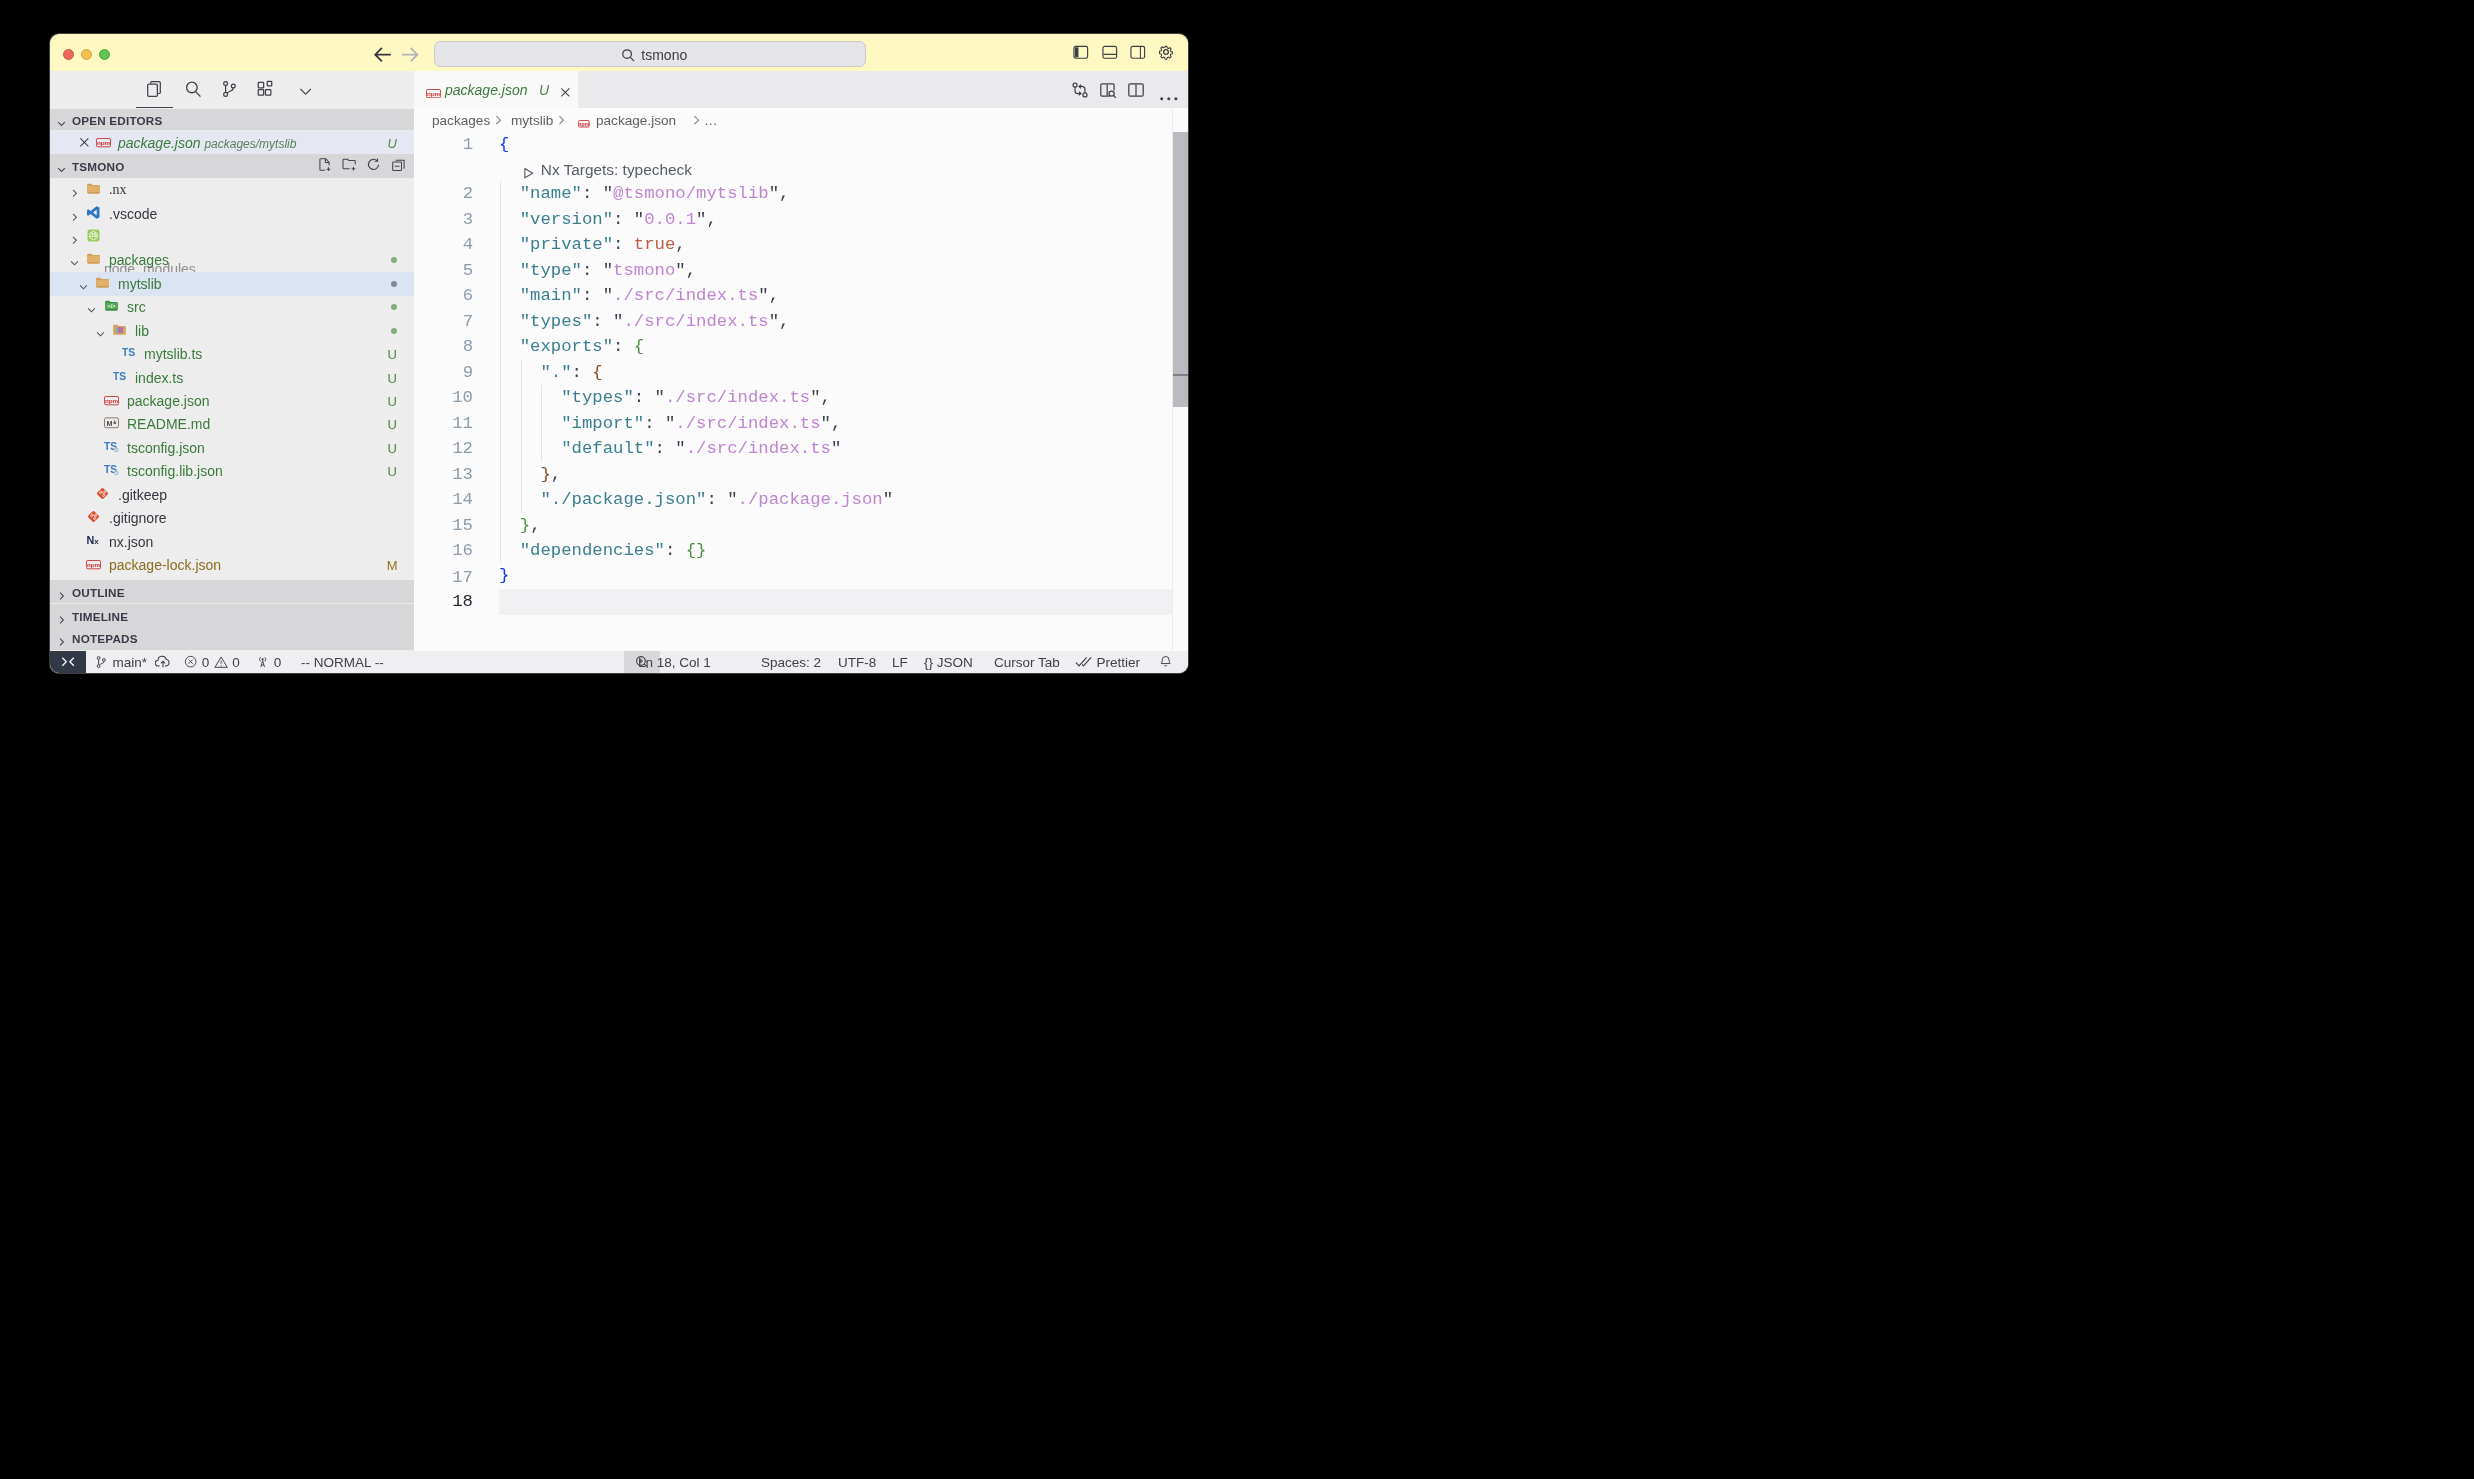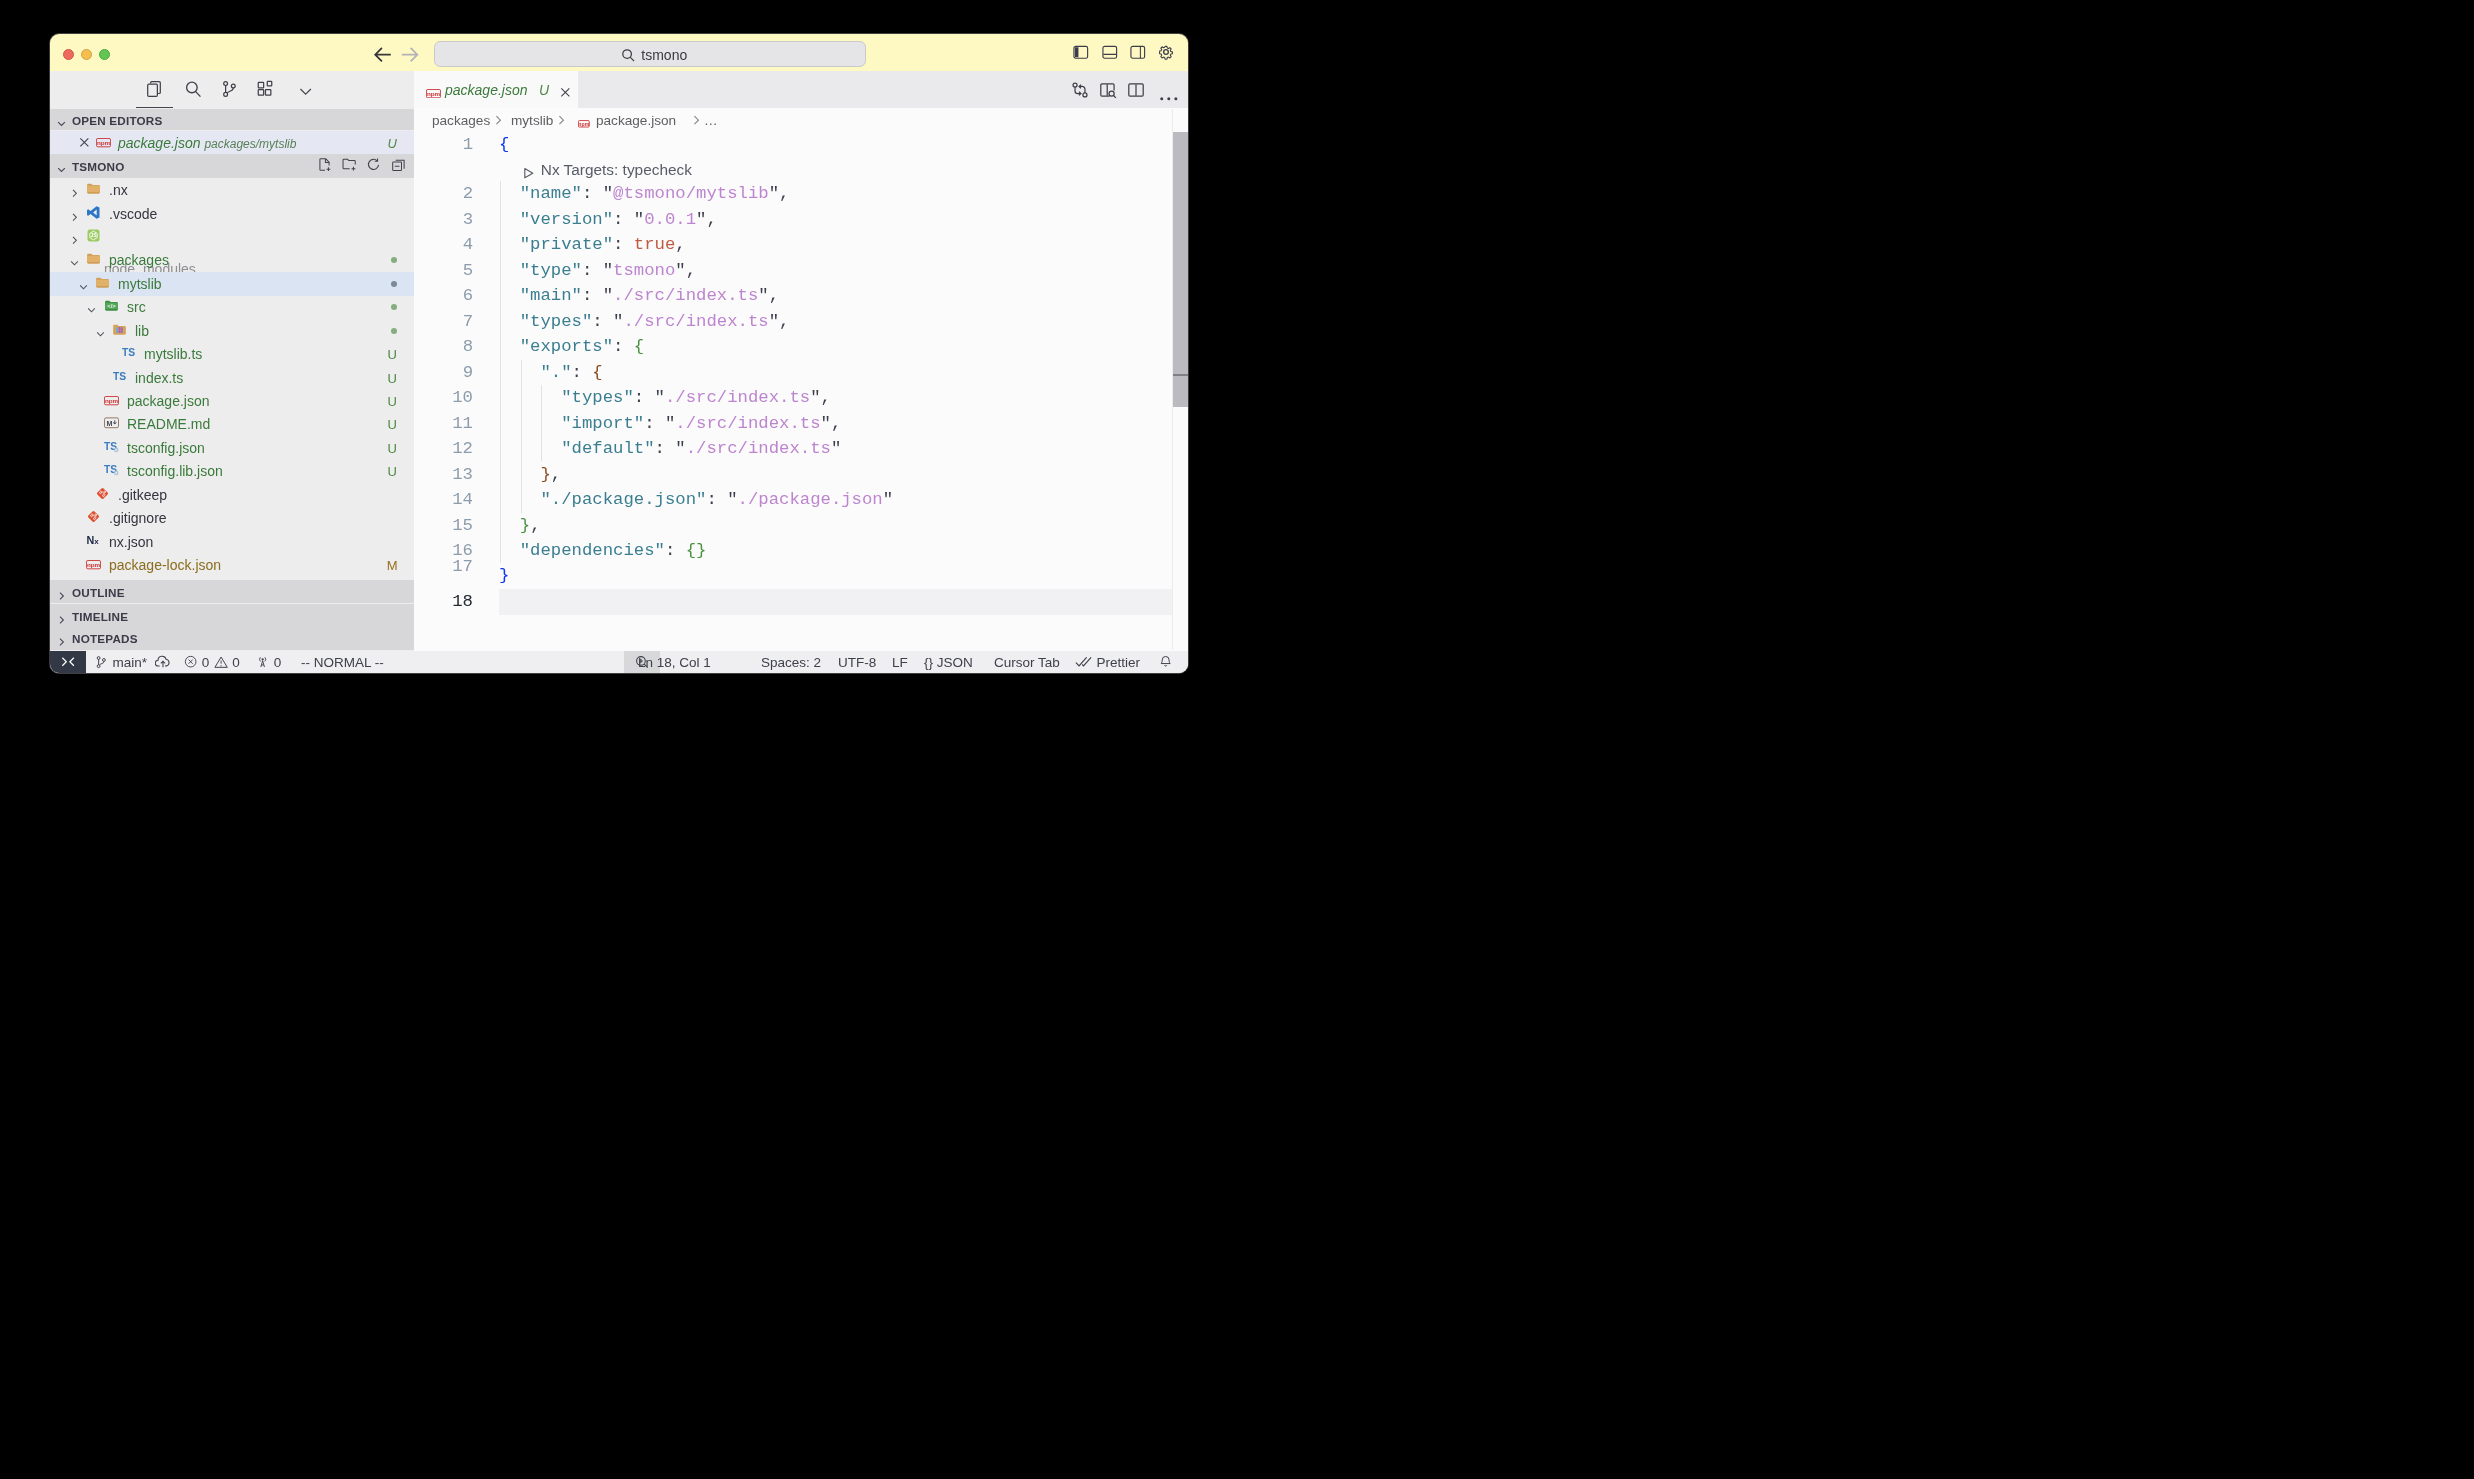--- a/index.html
+++ b/index.html
@@ -187,21 +187,21 @@
 
     <div id="rows">
     <div class="row" style="top:107px;">
       <div class="tchev" style="left:20px;"><svg width="9" height="9" viewBox="0 0 12 12" fill="none" stroke="currentColor" stroke-width="1.4">
               <path d="M4 1.5 L8.5 6 L4 10.5"></path>
             </svg></div>
       <div class="ticon" style="left:36px;"><svg width="15" height="15" viewBox="0 0 16 16">
               <path d="M1.2 4.1c0-.72.56-1.3 1.25-1.3h3.1l1.65 1.55h6.35c.69 0 1.25.58 1.25 1.3v6.55c0 .72-.56 1.3-1.25 1.3H2.45c-.69 0-1.25-.58-1.25-1.3V4.1z" fill="#cf9f58"></path>
               <path d="M1.2 6.3c0-.72.56-1.3 1.25-1.3h11.1c.69 0 1.25.58 1.25 1.3v4.1c0 .72-.56 1.3-1.25 1.3H2.45c-.69 0-1.25-.58-1.25-1.3V6.3z" fill="#e2b169"></path>
             </svg></div>
-      <div class="rowlbl" style="left:59px; color:#35353f;">.nx</div>
+      <div class="rowlbl" style="left:59px; color:#35353f;font-family:Liberation Serif, serif;">.nx</div>
     </div>
     <div class="row" style="top:131px;text-align:center;">
       <div class="tchev" style="left:20px;"><svg width="9" height="9" viewBox="0 0 12 12" fill="none" stroke="currentColor" stroke-width="1.4">
               <path d="M4 1.5 L8.5 6 L4 10.5"></path>
             </svg></div>
       <div class="ticon" style="left:36px;"><svg width="15" height="15" viewBox="0 0 16 16">
               <path fill="#2d76c6" fill-rule="evenodd" d="M11.3 1.3 L14.4 2.7 V13.3 L11.3 14.7 L4.8 9.6 L2.4 11.5 L1.1 10.8 V5.2 L2.4 4.5 L4.8 6.4 Z M11.4 4.9 L7.6 8 L11.4 11.1 Z"></path>
             </svg></div>
       <div class="rowlbl" style="left:59px; color:#35353f;">.vscode</div>
     </div>
@@ -464,21 +464,21 @@
       <div class="ln" style="top:177px; color:#8d9cab;">7</div>
       <div class="ln" style="top:202px; color:#8d9cab;">8</div>
       <div class="ln" style="top:228px; color:#8d9cab;">9</div>
       <div class="ln" style="top:253px; color:#8d9cab;">10</div>
       <div class="ln" style="top:279px; color:#8d9cab;">11</div>
       <div class="ln" style="top:304px; color:#8d9cab;">12</div>
       <div class="ln" style="top:330px; color:#8d9cab;">13</div>
       <div class="ln" style="top:355px; color:#8d9cab;">14</div>
       <div class="ln" style="top:381px; color:#8d9cab;">15</div>
       <div class="ln" style="top:406px; color:#8d9cab;">16</div>
-      <div class="ln" style="top:422px; color:#8d9cab;padding-left:17px;">17</div>
+      <div class="ln" style="top:433px; color:#8d9cab;padding-left:17px;">17</div>
       <div class="ln" style="top:457px; color:#252a33;">18</div>
       </div>
       <div class="abs" style="left:109px; top:23px; height:24px; display:flex; align-items:flex-end; color:#575c66; font-family:'Liberation Sans',sans-serif; font-size:15.4px;">
         <svg width="11.6" height="12.4" viewBox="0 0 12 14" style="margin-right:6.2px">
             <path d="M1.5 1.8 L10.5 7 L1.5 12.2 Z" fill="none" stroke="#575c66" stroke-width="1.3" stroke-linejoin="round"></path>
           </svg>
         <span>Nx Targets: typecheck</span>
       </div>
     </div>
     <div class="abs" style="left:758px; top:38px; width:0.9px; height:541px; background:#ececee;"></div>

